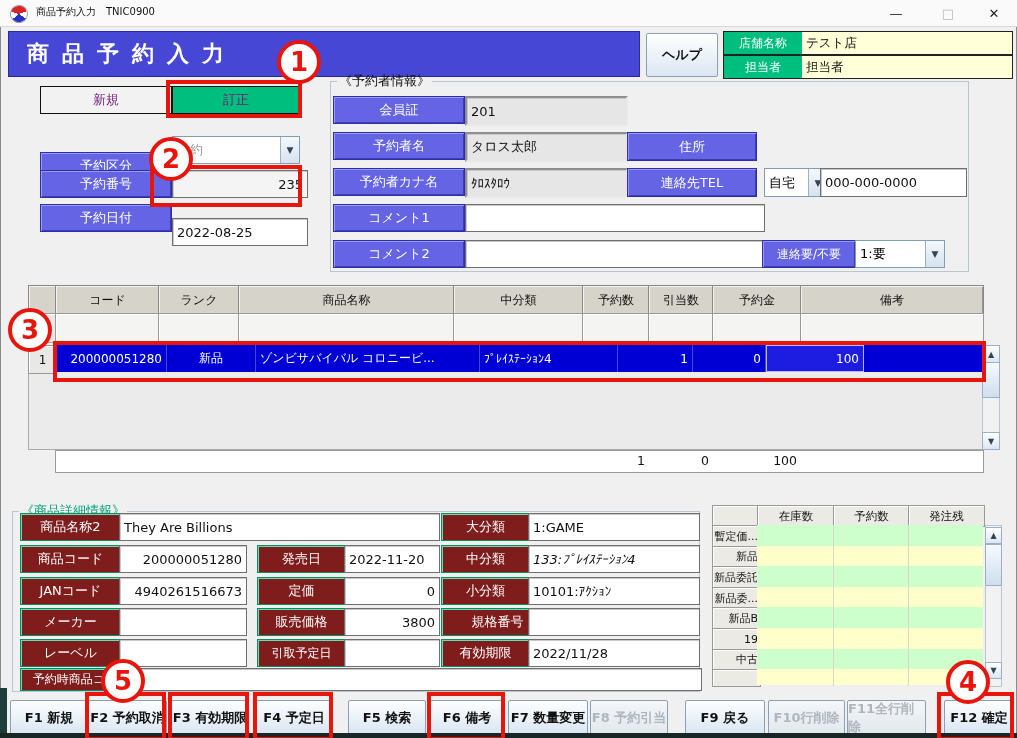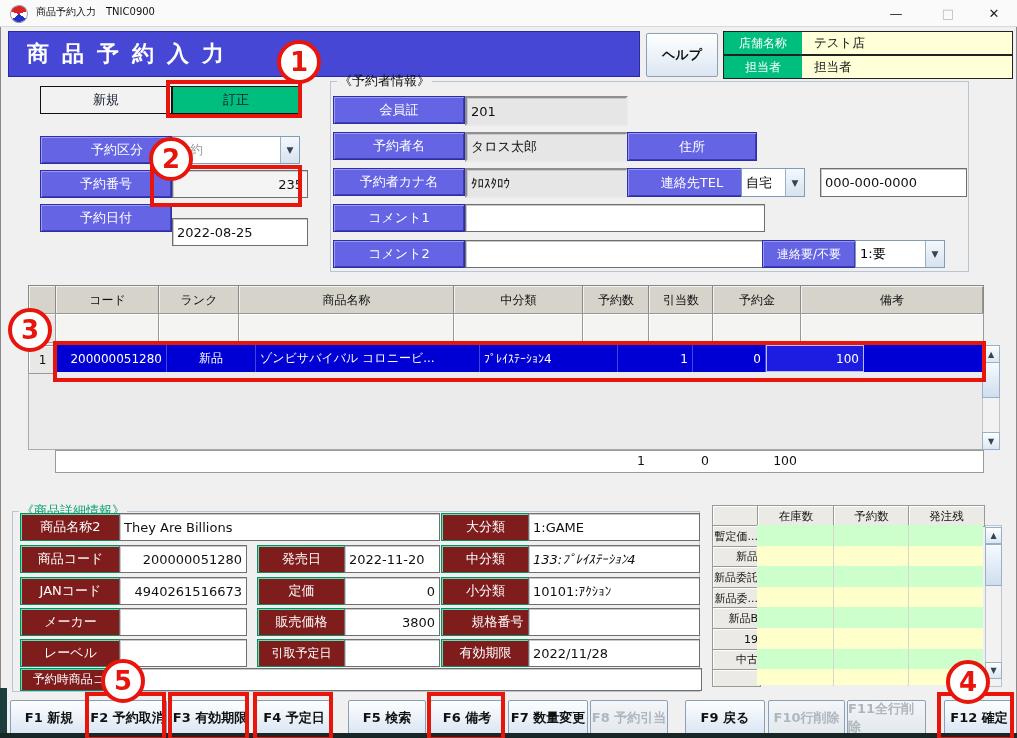--- a/index.html
+++ b/index.html
@@ -17,32 +17,32 @@
   .wbtn.max{color:#b8b8b8;}
   
   .banner{left:8px;top:31px;width:630px;height:44px;background:#4747D6;border:1px solid #2a2aa0;
           display:flex;align-items:center;}
   .banner-text{color:#fff;font-size:22px;font-weight:bold;letter-spacing:13px;padding-left:18px;white-space:nowrap;}
   .helpbtn{left:646px;top:33px;width:70px;height:42px;background:linear-gradient(#ffffff,#dbe6f2);
            border:1px solid #8aa0b8;border-radius:2px;display:flex;align-items:center;justify-content:center;
            font-size:13px;font-weight:bold;color:#111;}
   .store-row{height:22px;border:1px solid #222;display:flex;}
   .glabel-sm{width:78px;background:#00BE7E;color:#fff;font-size:12px;display:flex;align-items:center;justify-content:center;flex:none;}
-  .yfield{flex:1;background:#FFFFD8;font-size:12.5px;color:#111;display:flex;align-items:center;padding-left:12px;}
+  .yfield{flex:1;background:#FFFFD8;font-size:12.5px;color:#111;display:flex;align-items:center;padding-left:4px;}
   
   .blabel{background:#6464E4;color:#fff;font-size:13px;display:flex;align-items:center;justify-content:center;
           border:1px solid #2e2ea8;box-shadow:inset 1px 1px 0 #9a9af2, inset -1px -1px 0 #3c3cb4;}
   .glabel{background:#7f1d1d;color:#fff;font-size:13px;display:flex;align-items:center;justify-content:center;
           border:1px solid #0b8b60;box-shadow:inset 1px 1px 0 #66dcb2;}
   .field{background:#fff;border:1px solid #6f6f6f;box-shadow:inset 1px 1px 0 #c9c9c9;
          font-size:13px;color:#111;display:flex;align-items:center;padding:0 4px;white-space:nowrap;overflow:hidden;}
   .field.ro{background:#E6E6E6;border:2px solid;border-color:#8f8f8f #e9e9e9 #e9e9e9 #8f8f8f;}
   .field.right{justify-content:flex-end;}
   .btn{background:#F2F2F2;border:1px solid #111;display:flex;align-items:center;justify-content:center;
-       font-size:13px;color:#0f172a;}
+       font-size:13px;color:#701a75;}
   .btn.green{background:#00BE7E;}
   .combo{background:#fff;border:1px solid #7f9db9;display:flex;align-items:stretch;font-size:13px;}
   .combo .val{flex:1;display:flex;align-items:center;padding-left:4px;white-space:nowrap;overflow:hidden;}
   .combo .drop{width:18px;flex:none;background:linear-gradient(#f4f8fc,#d6e2ee);border-left:1px solid #9ab0c6;
        display:flex;align-items:center;justify-content:center;font-size:9px;color:#345;}
   .combo.disabled .val{color:#9a9a9a;}
   fieldset{position:absolute;border:1px solid #b9c6d2;margin:0;padding:0;}
   fieldset legend{font-size:13px;color:#111;margin-left:6px;padding:0 2px;}
   fieldset.green-legend legend{color:#00A070;}
   
@@ -108,21 +108,21 @@
     <div class="yfield">テスト店</div>
   </div>
   <div class="abs store-row" style="left:723px;top:55px;width:288px;">
     <div class="glabel-sm">担当者</div>
     <div class="yfield">担当者</div>
   </div>
 
   <div class="abs btn" style="left:40px;top:86px;width:130px;height:26px;">新規</div>
   <div class="abs btn green" style="left:172px;top:86px;width:126px;height:26px;">訂正</div>
 
-  <div class="abs blabel" style="left:40px;top:136px;width:130px;height:26px;padding-left:11px;">予約区分</div>
+  <div class="abs blabel" style="left:40px;top:152px;width:130px;height:26px;">予約区分</div>
   <div class="abs combo disabled" style="left:172px;top:136px;width:126px;height:26px;">
     <div class="val">予約</div>
     <div class="drop">▼</div>
   </div>
   <div class="abs blabel" style="left:40px;top:170px;width:130px;height:26px;">予約番号</div>
   <div class="abs field right" style="left:172px;top:170px;width:126px;height:26px;background:#F4F4F4;">235</div>
   <div class="abs blabel" style="left:40px;top:204px;width:130px;height:26px;">予約日付</div>
   <div class="abs field" style="left:172px;top:218px;width:126px;height:26px;text-align:right;">2022-08-25</div>
 
   <fieldset style="left:330px;top:72px;width:637px;height:198px;">
@@ -134,21 +134,21 @@
   <div class="abs field ro" style="left:465px;top:132px;width:151px;height:26px;">タロス太郎</div>
   <div class="abs blabel" style="left:333px;top:168px;width:130px;height:26px;">予約者カナ名</div>
   <div class="abs field ro" style="left:465px;top:168px;width:151px;height:26px;">ﾀﾛｽﾀﾛｳ</div>
   <div class="abs blabel" style="left:333px;top:204px;width:130px;height:26px;">コメント1</div>
   <div class="abs field" style="left:465px;top:204px;width:290px;height:26px;"></div>
   <div class="abs blabel" style="left:333px;top:240px;width:130px;height:26px;">コメント2</div>
   <div class="abs field" style="left:465px;top:240px;width:290px;height:26px;"></div>
 
   <div class="abs blabel" style="left:627px;top:132px;width:128px;height:27px;">住所</div>
   <div class="abs blabel" style="left:627px;top:168px;width:128px;height:27px;">連絡先TEL</div>
-  <div class="abs combo" style="left:741px;top:168px;width:62px;height:27px;">
+  <div class="abs combo" style="left:764px;top:168px;width:62px;height:27px;">
     <div class="val">自宅</div>
     <div class="drop">▼</div>
   </div>
   <div class="abs field" style="left:820px;top:168px;width:137px;height:27px;">000-000-0000</div>
   <div class="abs blabel" style="left:762px;top:240px;width:92px;height:26px;font-size:12px;">連絡要/不要</div>
   <div class="abs combo" style="left:855px;top:240px;width:88px;height:26px;">
     <div class="val">1:要</div>
     <div class="drop">▼</div>
   </div>
 

